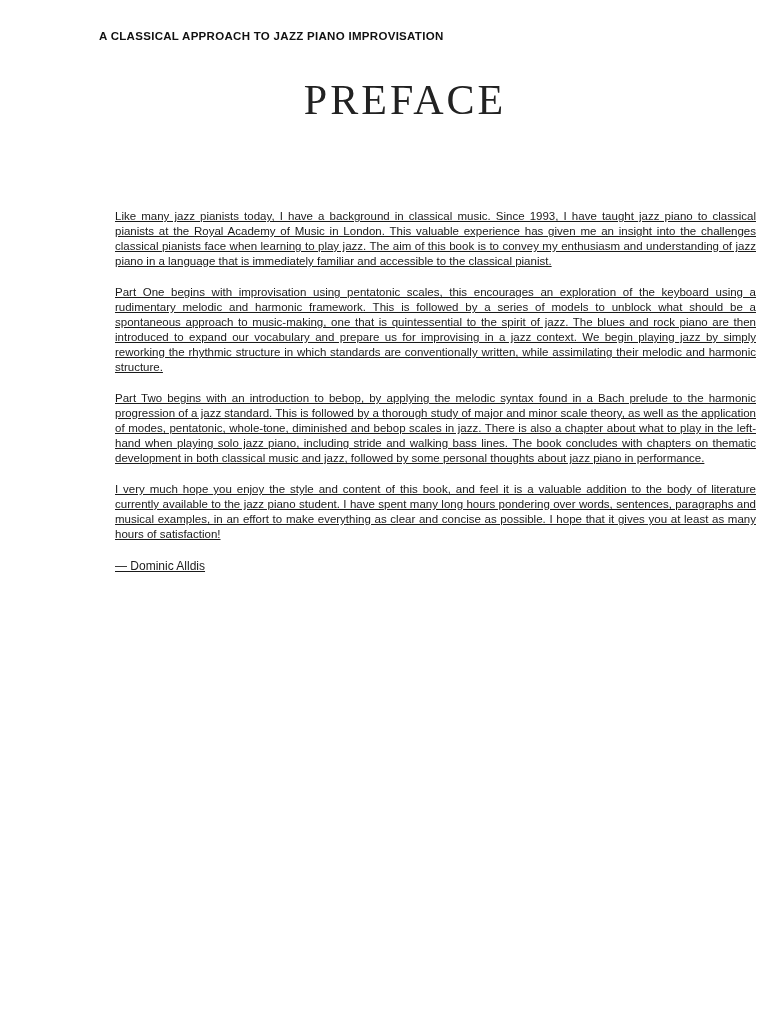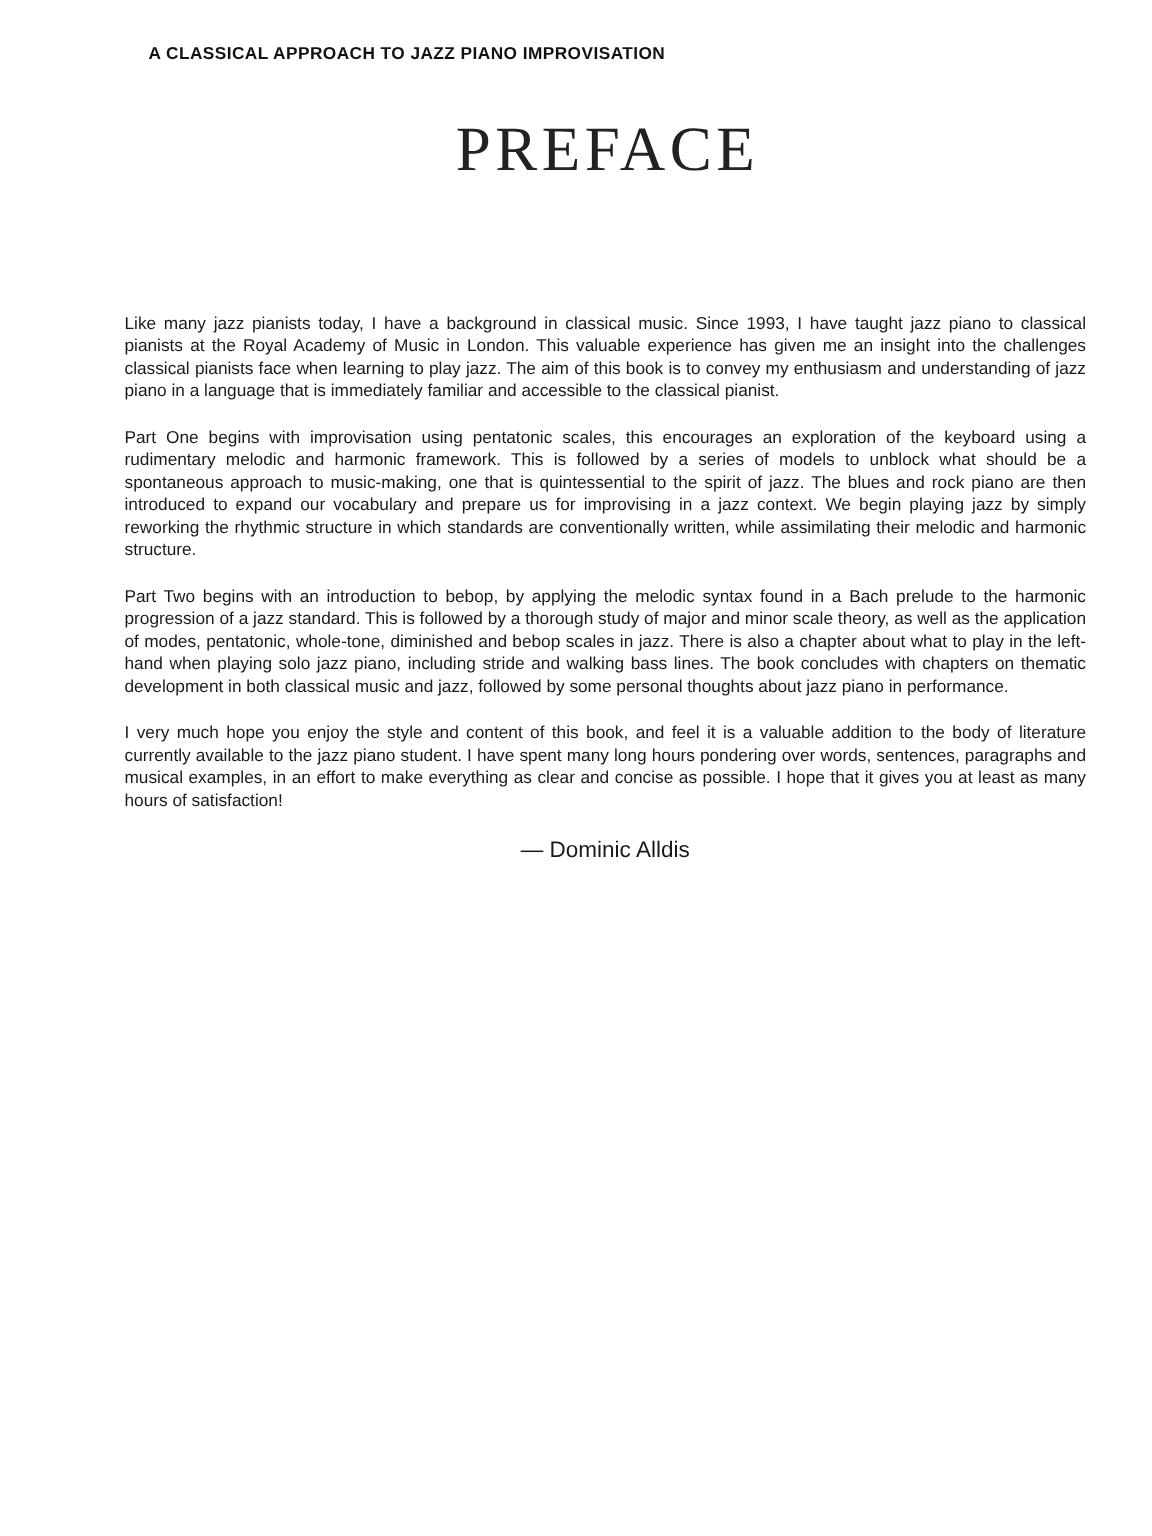--- a/index.html
+++ b/index.html
@@ -35,35 +35,36 @@
     text-align: center;
     font-family: "Liberation Serif", serif;
     font-weight: normal;
     font-size: 42px;
     letter-spacing: 3px;
     color: #222222;
     margin: 0;
   }
   .body-text {
     position: absolute;
-    left: 48px;
+    left: 80px;
     top: 209px;
     width: 641px;
+    text-decoration: underline;
   }
   .body-text p {
     margin: 0 0 16px 0;
     font-size: 11.5px;
     line-height: 15px;
     text-align: justify;
     color: #1a1a1a;
   }
   .signature {
     margin-top: 17px;
-    text-align: center;
-    font-size: 15px;
+    text-align: left;
+    font-size: 12px;
     line-height: 15px;
     color: #1a1a1a;
   }
   .signature div {
     margin: 0;
   }
 </style>
 </head>
 <body>
 

